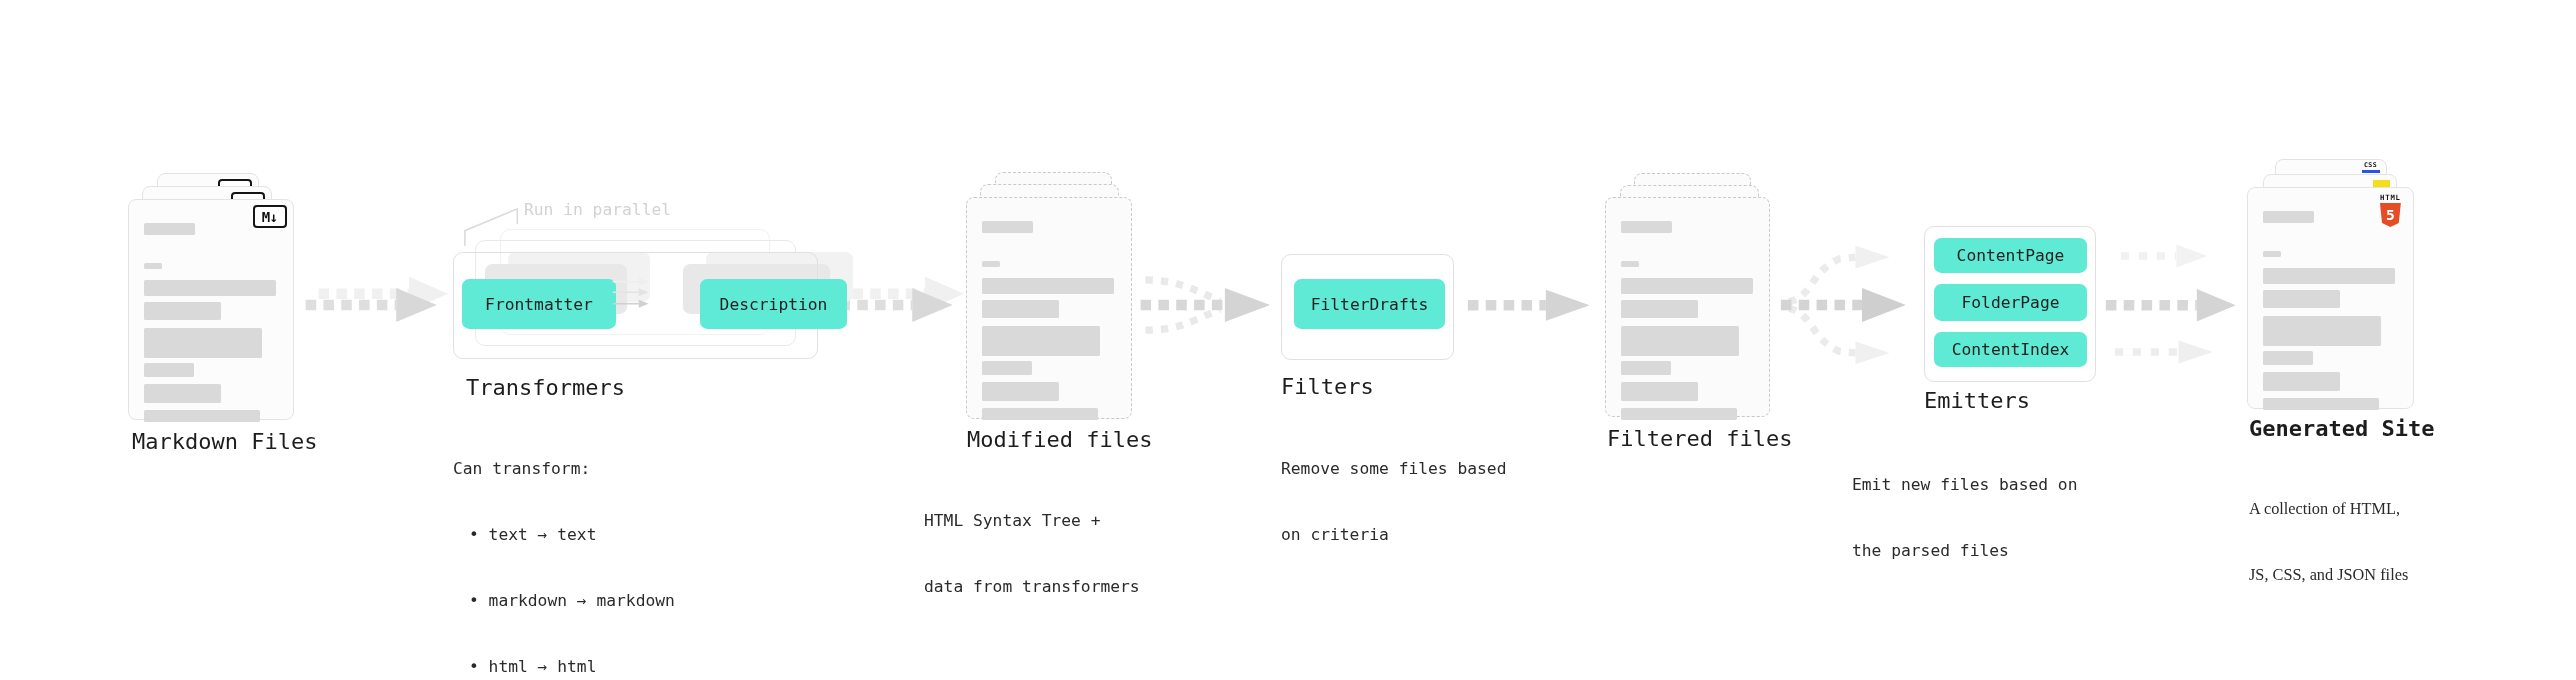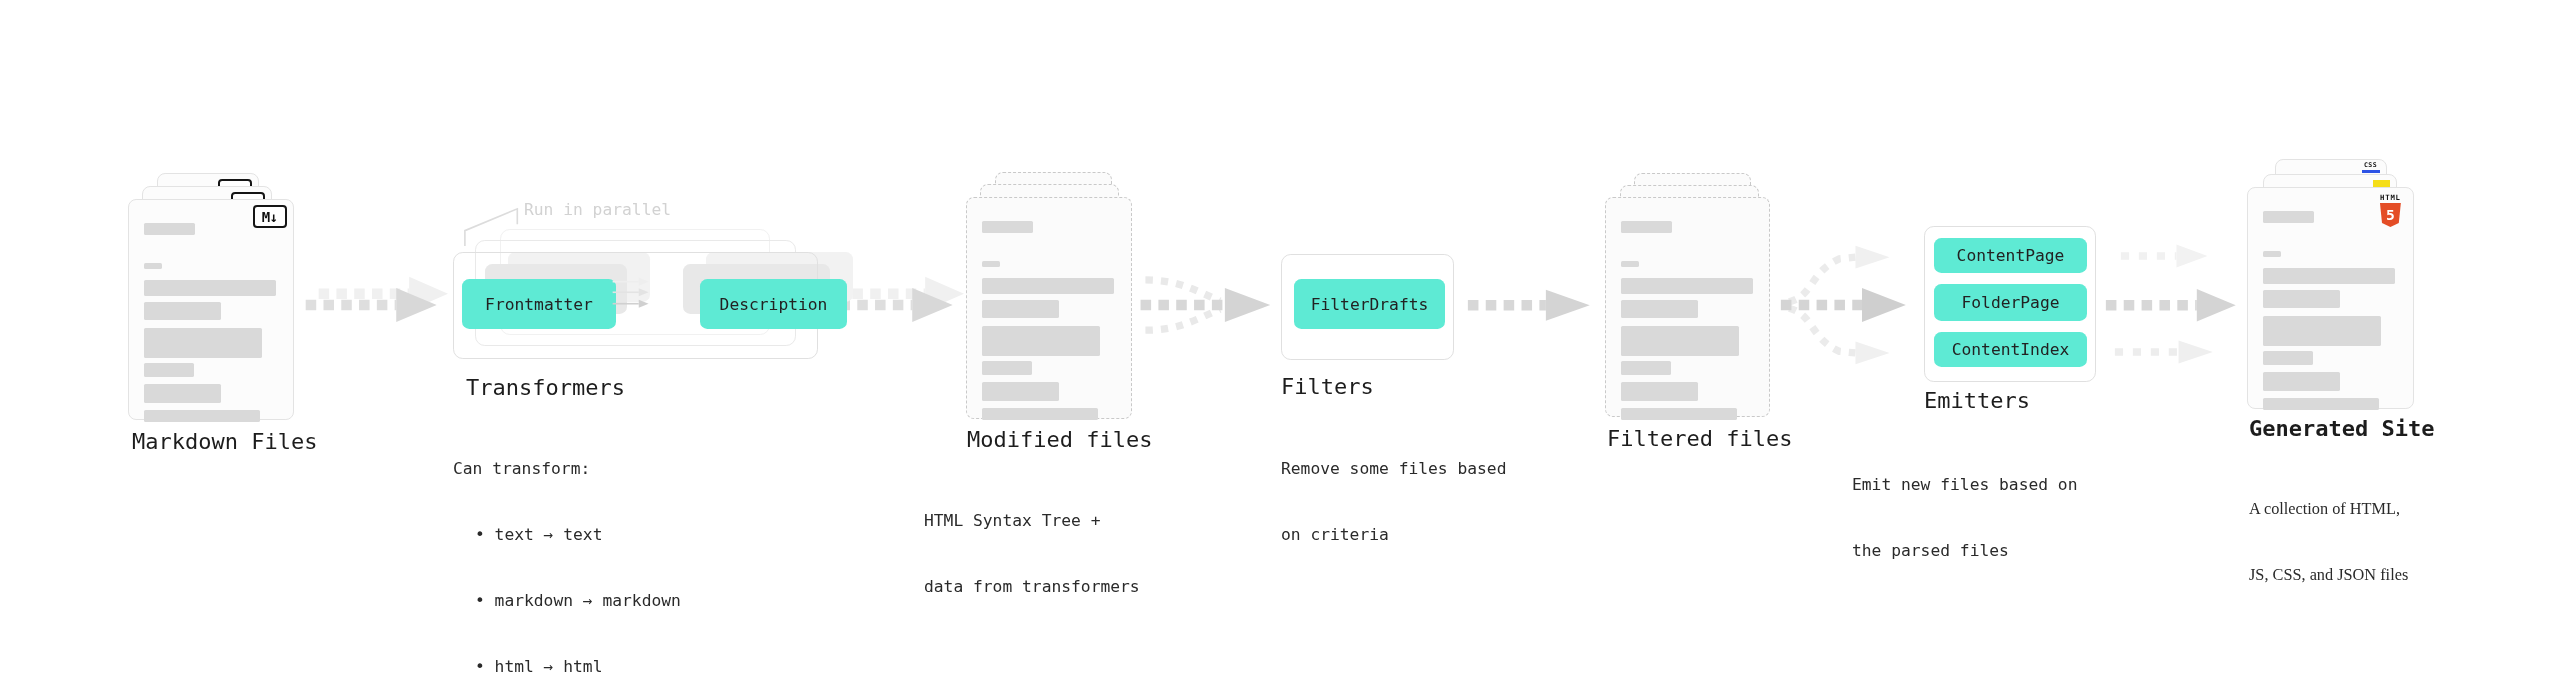--- a/index.html
+++ b/index.html
@@ -29,21 +29,21 @@
   .container-box.b1{border-color:#e9e9e9;}
   .container-box.b2{border-color:#f1f1f1;}
   .gray-box{position:absolute;background:#5eead4;border-radius:7.3px;display:flex;align-items:center;justify-content:center;
     font-size:16.3px;color:#222;white-space:pre;}
   .ghost{position:absolute;border-radius:7.3px;}
   .ghost.g1{background:#e8e8e8;}
   .ghost.g2{background:#f2f2f2;}
   
   .title{position:absolute;font-size:22px;line-height:1.1;color:#1d1d1d;white-space:pre;}
   .body-text{position:absolute;font-size:16.3px;line-height:22px;color:#2a2a2a;white-space:pre;}
-  .bullet{margin-left:22px;}
+  .bullet{margin-left:16px;}
   .callout{position:absolute;font-size:16.3px;color:#d2d2d2;white-space:pre;}
   svg{position:absolute;overflow:visible;}
 </style>
 </head>
 <body>
 
 <div>
   <div class="card" style="left:157px;top:173px;width:102px;height:52px;z-index:1;">
     <div class="md-badge">M↓</div>
   </div>

